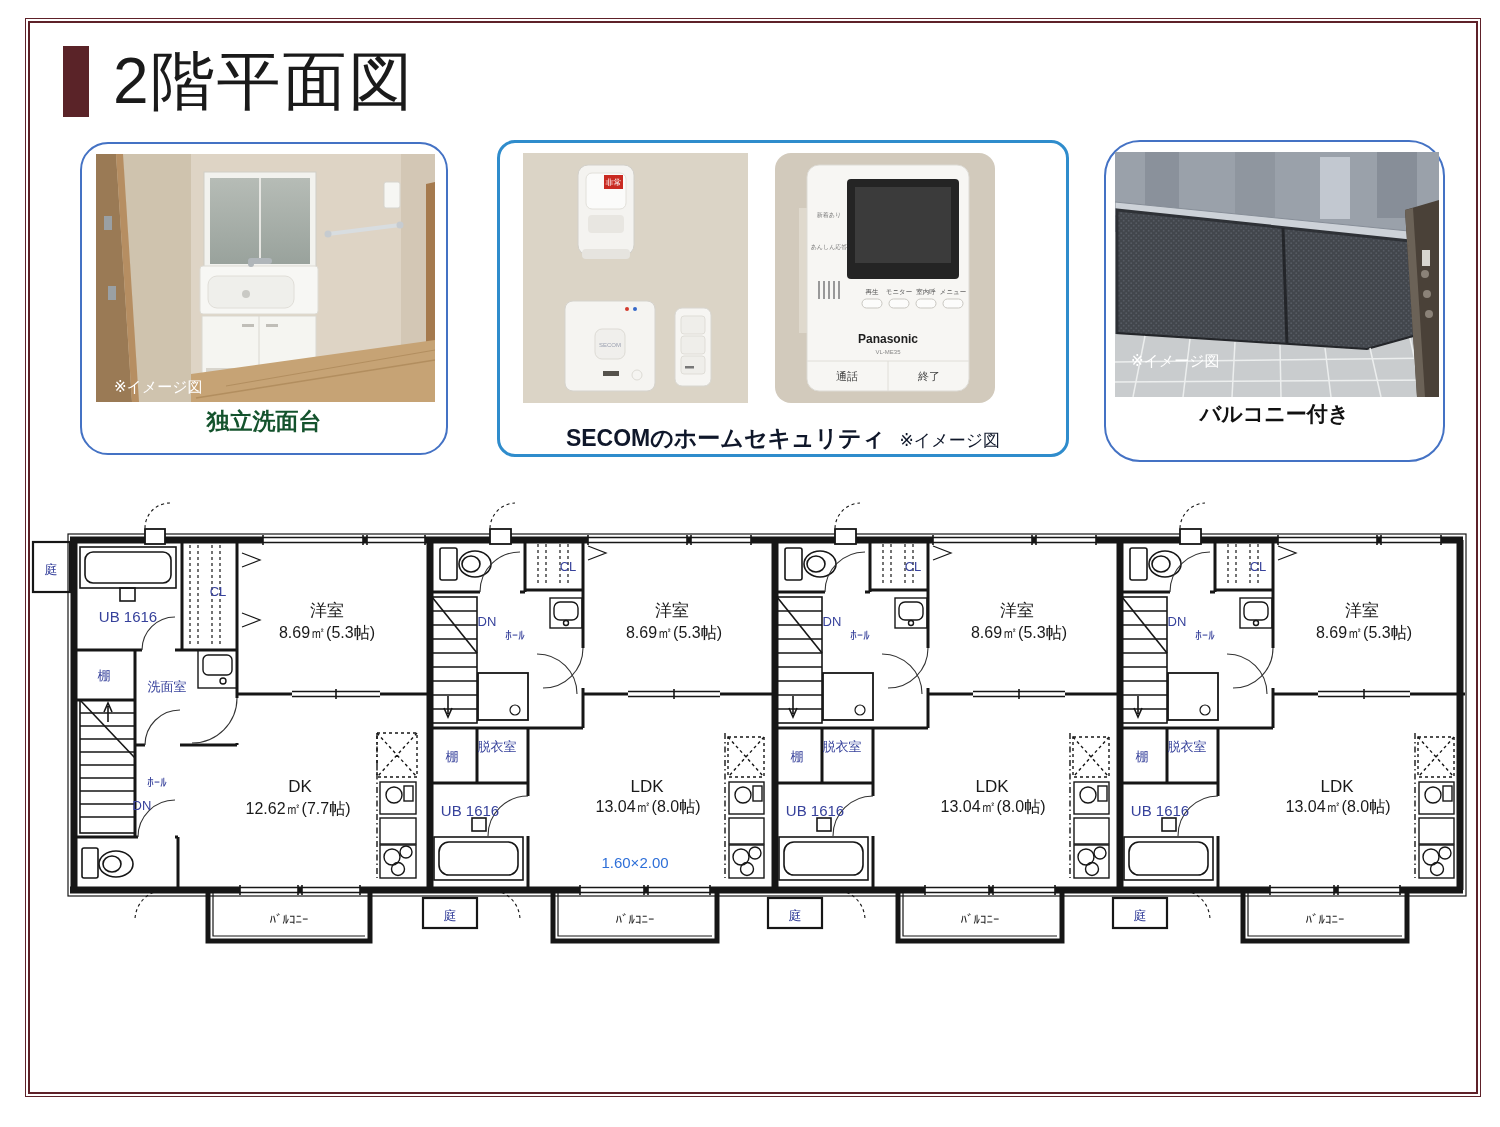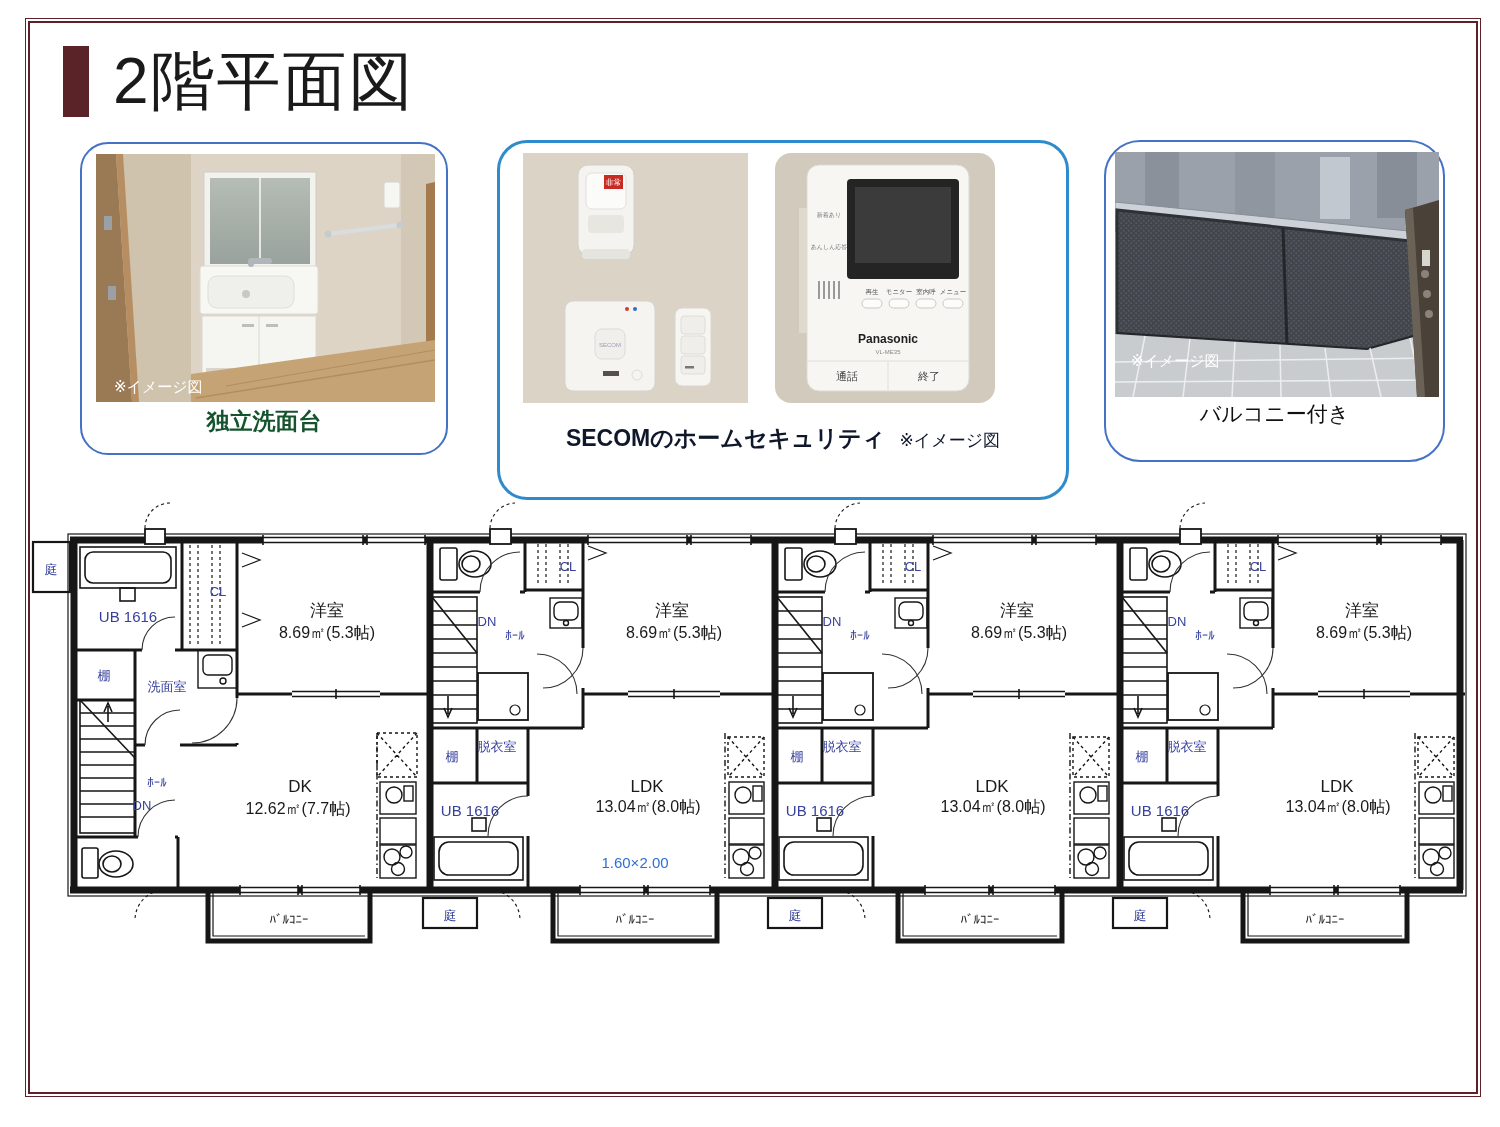--- a/index.html
+++ b/index.html
@@ -5,30 +5,30 @@
   html,body{margin:0;padding:0;background:#fff;}
   .page{position:relative;width:1500px;height:1127px;background:#ffffff;overflow:hidden;
         font-family:"Liberation Sans","DejaVu Sans",sans-serif;}
   .frame{position:absolute;left:25px;top:18px;width:1456px;height:1079px;border:1px solid #5e2129;
          padding:2px;box-sizing:border-box;pointer-events:none;}
   .frame-inner{width:100%;height:100%;border:2px solid #5e2129;box-sizing:border-box;}
   .title-bar{position:absolute;left:63px;top:46px;width:26px;height:71px;background:#5a2328;}
   .page-title{position:absolute;left:113px;top:38px;font-size:64px;color:#1a1a1a;letter-spacing:2px;}
   .fbox{position:absolute;background:#fff;box-sizing:border-box;}
   .fbox1{left:80px;top:142px;width:368px;height:313px;border:2.5px solid #4472c4;border-radius:28px;}
-  .fbox2{left:497px;top:140px;width:572px;height:360px;border:3px solid #2f8ccc;border-radius:30px;}
+  .fbox2{left:497px;top:140px;width:572px;height:317px;border:3px solid #2f8ccc;border-radius:18px;}
   .fbox3{left:1104px;top:140px;width:341px;height:322px;border:2.5px solid #4472c4;border-radius:36px;}
   .photo{position:absolute;display:block;}
   .caption1{position:absolute;left:0;top:262px;width:100%;text-align:center;
             font-size:23px;font-weight:bold;color:#14532d;}
   .caption2{position:absolute;left:0;top:280px;width:100%;text-align:center;color:#0f172a;}
   .caption2 .big{font-size:23px;font-weight:bold;}
   .caption2 .note{font-size:17px;font-weight:normal;margin-left:10px;}
   .caption3{position:absolute;left:0;top:258px;width:100%;text-align:center;
-            font-size:21px;font-weight:normal;line-height:1.3;color:#111;}
+            font-size:21px;font-weight:bold;line-height:1.3;color:#111;}
   #plan{position:absolute;left:30px;top:498px;}
   text{font-family:"Liberation Sans","DejaVu Sans",sans-serif;}
   .lblB{fill:#1a1a1a;font-size:17px;text-anchor:middle;}
   .lblS{fill:#1a1a1a;font-size:16px;text-anchor:middle;}
   .lblN{fill:#36419b;font-size:13px;text-anchor:middle;}
   .lblU{fill:#36419b;font-size:15px;text-anchor:middle;}
   .lblBal{fill:#222;font-size:13px;text-anchor:middle;}
   .lblDim{fill:#2e6fd8;font-size:15px;text-anchor:middle;}
   .wm{fill:#ffffff;font-size:15px;}
 </style>

